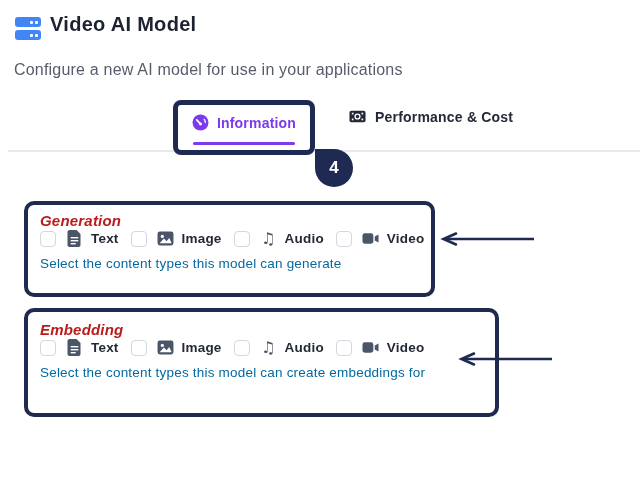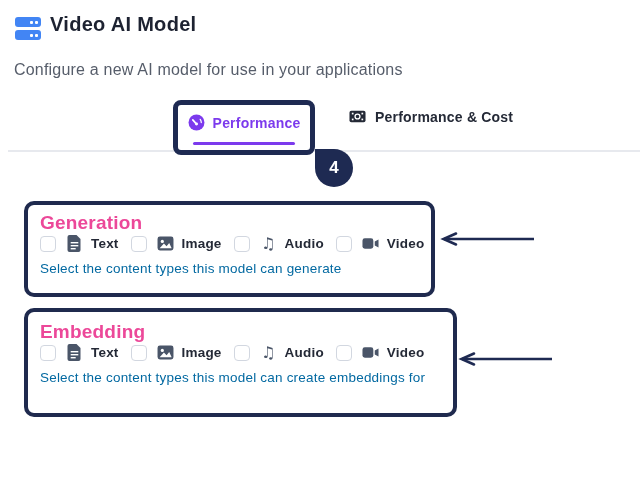--- a/index.html
+++ b/index.html
@@ -38,22 +38,22 @@
     background:#1e2a52; border-radius:0 50% 50% 50%;
     display:flex; align-items:center; justify-content:center;
   }
   .step-badge span { color:#ffffff; font-size:17px; font-weight:700; }
   
   .group-box {
     position:absolute; left:24px; background:#ffffff;
     border:4px solid #1f2a4e; border-radius:10px; padding:7px 12px;
   }
   .group-generation { top:201px; width:411px; height:96px; }
-  .group-embedding  { top:308px; width:433px; height:109px; padding-top:9px; }
-  .group-title { font-size:19px; font-weight:700; color:#ec4899; letter-spacing:.2px; }
+  .group-embedding  { top:308px; width:475px; height:109px; padding-top:9px; }
+  .group-title { font-size:15px; font-weight:700; color:#b91c1c; letter-spacing:.2px;font-style:italic; }
   .options-row { display:flex; align-items:center; gap:12px; margin-top:1px; }
   .option { display:flex; align-items:center; gap:8px; cursor:pointer; }
   .checkbox {
     width:16px; height:16px; border:1.5px solid #d2d7e0; border-radius:4px;
     background:#ffffff; flex:0 0 auto; margin-right:2px;
   }
   .opt-icon { width:17px; height:17px; display:flex; align-items:center; justify-content:center; flex:0 0 auto; }
   .music-glyph { font-family:"DejaVu Sans", sans-serif; font-size:16px; color:#4a5568; line-height:1; }
   .option-label { font-size:13.5px; font-weight:700; color:#242936; letter-spacing:.2px; white-space:nowrap; }
   .group-hint { margin-top:9px; font-size:13.5px; color:#0369a1; letter-spacing:.2px; white-space:nowrap; }
@@ -82,21 +82,21 @@
 
 
   <div class="cap-highlight-box">
     <div class="cap-tab-inner">
       <svg class="opt-icon" viewBox="0 0 16 16" width="15" height="15">
         <circle cx="8" cy="8" r="7.5" fill="#7c3aed"></circle>
         <path d="M8 9.5 L4.5 5.5" stroke="#ffffff" stroke-width="1.6" stroke-linecap="round"></path>
         <circle cx="8" cy="9.5" r="1.4" fill="#ffffff"></circle>
         <path d="M11.5 5 a5 5 0 0 1 1 3" stroke="#ffffff" stroke-width="1.2" fill="none" stroke-linecap="round"></path>
       </svg>
-      <span class="tab-label">Performance</span>
+      <span class="tab-label">Information</span>
     </div>
     <div class="cap-underline"></div>
   </div>
 
   <div class="tab tab-perf">
     <svg class="opt-icon" viewBox="0 0 18 15" width="17" height="15">
       <rect x="0.5" y="1.5" width="17" height="12" rx="2" fill="#242936"></rect>
       <circle cx="9" cy="7.5" r="2.6" fill="none" stroke="#ffffff" stroke-width="1.4"></circle>
       <rect x="3" y="3.5" width="1.8" height="1.8" fill="#ffffff"></rect>
       <rect x="13.2" y="3.5" width="1.8" height="1.8" fill="#ffffff"></rect>

